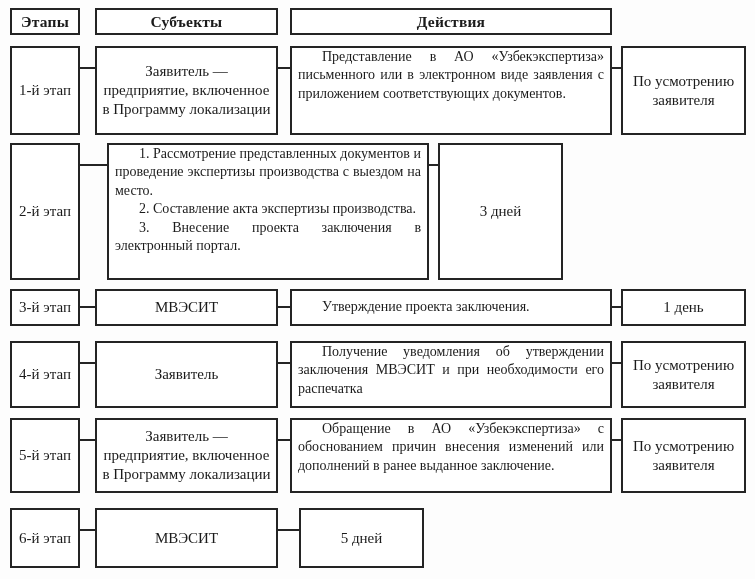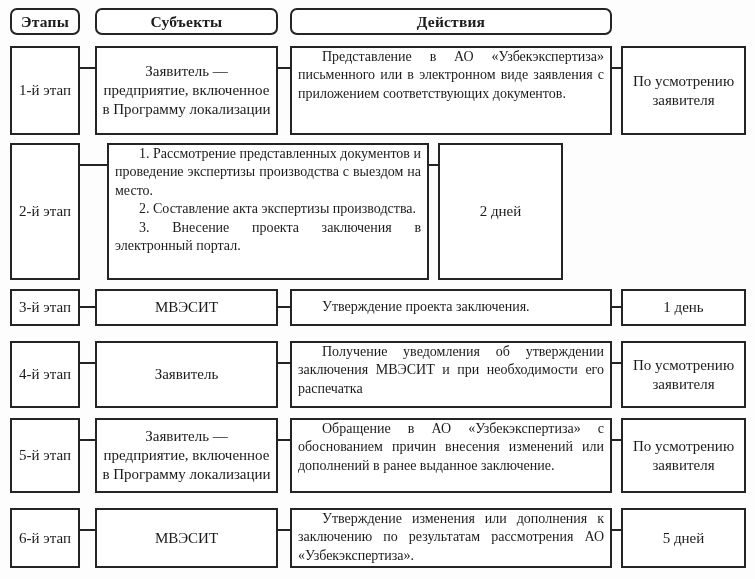--- a/index.html
+++ b/index.html
@@ -49,21 +49,20 @@
     justify-content: center;
     text-align: center;
     font-size: 15px;
     line-height: 1.25;
     padding: 1px 3px;
   }
   .header-box {
     font-weight: bold;
     font-size: 15.5px;
     letter-spacing: 0.2px;
-    border-radius: 7px;
   }
   .subject-text { white-space: pre-line; }
 
   .actions-box {
     padding: 0 6px;
     font-size: 14px;
     line-height: 1.32;
     text-align: justify;
     overflow: hidden;
   }
@@ -119,21 +118,21 @@
       </div>
       <div class="gap1 link"></div>
       <div class="gap2 link"></div>
       <div class="box col-action actions-box">
         <p>1. Рассмотрение представленных документов и проведение экспертизы производства с выездом на место.</p>
         <p>2. Составление акта экспертизы производства.</p>
         <p>3. Внесение проекта заключения в электронный портал.</p>
       </div>
       <div class="gap3 link"></div>
       <div class="box col-term center">
-        <span>2 дней</span>
+        <span>3 дней</span>
       </div>
     </div>
 
     <div class="row row-3">
       <div class="box col-stage center">
         <span>3-й этап</span>
       </div>
       <div class="gap1 link" style="margin-top:17px;"></div>
       <div class="box col-subject center">
         <span class="subject-text">МВЭСИТ</span>
@@ -188,23 +187,20 @@
 
     <div class="row row-6">
       <div class="box col-stage center">
         <span>6-й этап</span>
       </div>
       <div class="gap1 link"></div>
       <div class="box col-subject center">
         <span class="subject-text">МВЭСИТ</span>
       </div>
       <div class="gap2 link"></div>
-      <div class="box col-action actions-box">
-        <p>Утверждение изменения или дополнения к заключению по результатам рассмотрения АО «Узбекэкспертиза».</p>
-      </div>
       <div class="gap3 link"></div>
       <div class="box col-term center">
         <span>5 дней</span>
       </div>
     </div>
 
   </div>
 </div>
 
 </body></html>

